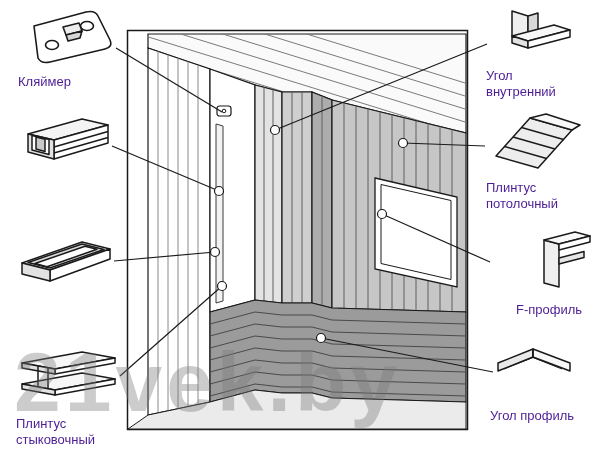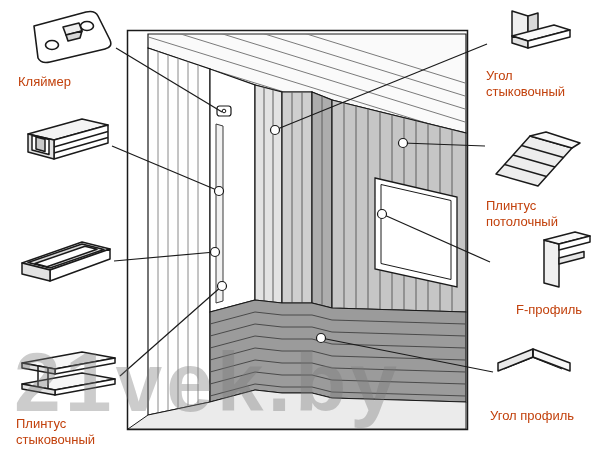--- a/index.html
+++ b/index.html
@@ -1,20 +1,20 @@
 <!DOCTYPE html>
 <html><head>
 <meta charset="utf-8">
 <style>
   * { margin:0; padding:0; box-sizing:border-box; }
   html,body { width:600px; height:464px; background:#fff; font-family:"Liberation Sans", sans-serif; }
   .stage { position:relative; width:600px; height:464px; background:#fff; overflow:hidden; }
   .scene { position:absolute; left:0; top:0; }
   .item { position:absolute; display:flex; flex-direction:column; align-items:flex-start; z-index:2; }
-  .item .label { font-size:13px; line-height:1.25; color:#c2410c; margin-top:6px; }
+  .item .label { font-size:13px; line-height:1.25; color:#4c1d95; margin-top:6px; }
   .item.w95  { width:97px; }
   .item.w100 { width:102px; }
   .item.w105 { width:106px; }
   .watermark {
     position:absolute; left:14px; top:334px; z-index:5;
     font-family:Liberation Sans, sans-serif; font-weight:700;
     font-size:84px; letter-spacing:4px; white-space:nowrap;
     color:rgba(122,122,122,0.38); pointer-events:none;
   }
 </style>
@@ -206,24 +206,24 @@
       <svg width="90" height="52" viewBox="0 0 90 52">
         <g stroke="#1a1a1a" stroke-width="1.5" fill="#ffffff" stroke-linejoin="round">
           <path d="M26,5 L42,10 L42,35 L26,30 Z" fill="#efefef"></path>
           <path d="M42,10 L52,7 L52,32 L42,35 Z" fill="#d8d8d8"></path>
           <path d="M26,30 L42,35 L84,24 L68,19 Z" fill="#f8f8f8"></path>
           <path d="M26,30 L26,37 L42,42 L42,35 Z" fill="#e2e2e2"></path>
           <path d="M42,35 L84,24 L84,31 L42,42 Z" fill="#ffffff"></path>
         </g>
       </svg>
     </div>
-    <div class="label">Угол стыковочный</div>
-  </div>
-
-  <div class="item w100" style="left:486px; top:124px">
+    <div class="label">Угол внутренний</div>
+  </div>
+
+  <div class="item w100" style="left:486px; top:106px">
     <div class="icon">
       <svg width="100" height="64" viewBox="0 0 100 64">
         <g stroke="#1a1a1a" stroke-width="1.5" fill="#ffffff" stroke-linejoin="round">
           <path d="M10,50 L44,12 L86,24 L52,62 Z" fill="#ededed"></path>
           <path d="M44,12 L60,8 L94,19 L86,24 Z" fill="#f8f8f8"></path>
           <line x1="35.5" y1="21.5" x2="77.5" y2="33.5"></line>
           <line x1="27" y1="31" x2="69" y2="43"></line>
           <line x1="18.5" y1="40.5" x2="60.5" y2="52.5"></line>
         </g>
       </svg>

